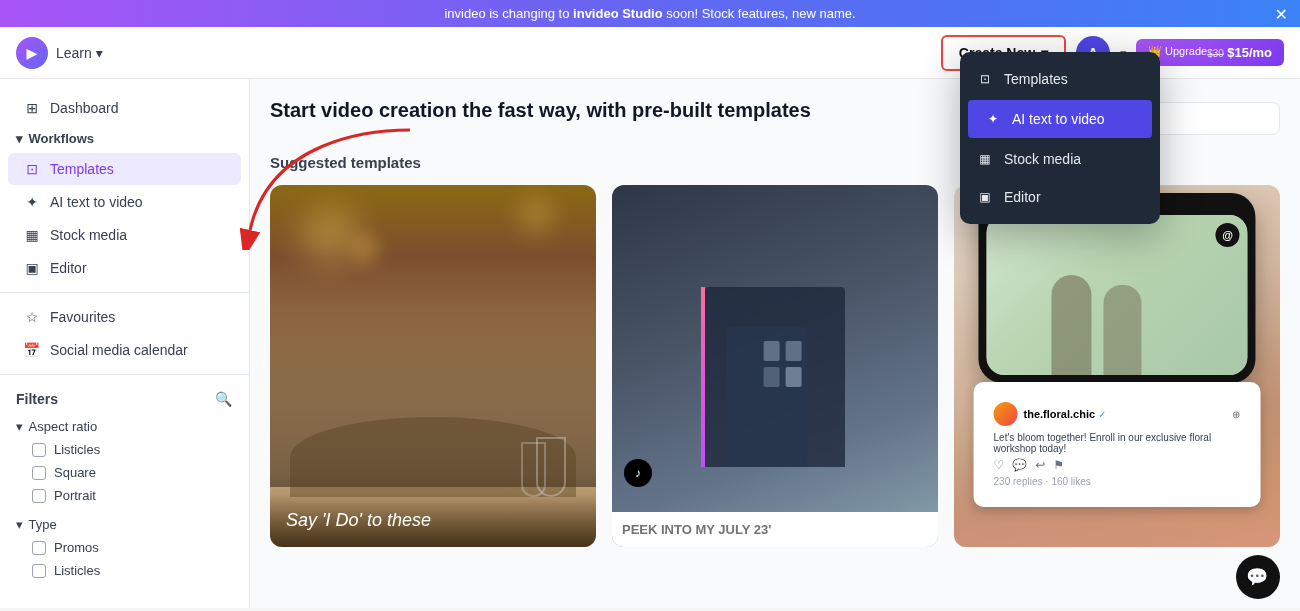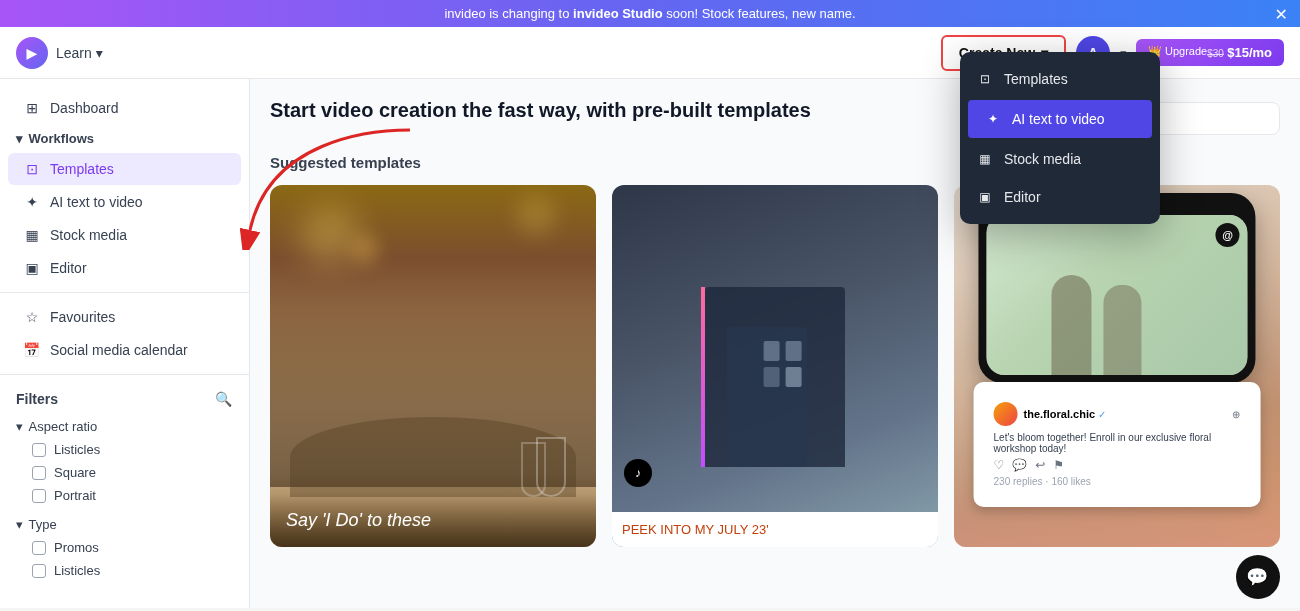--- a/index.html
+++ b/index.html
@@ -120,21 +120,21 @@
     .tiktok-badge {
       position: absolute; bottom: 60px; left: 12px;
       width: 28px; height: 28px; background: black; border-radius: 50%;
       display: flex; align-items: center; justify-content: center;
       color: white; font-size: 14px;
     }
     .property-text-overlay {
       position: absolute; bottom: 0; left: 0; right: 0;
       background: white; padding: 10px;
     }
-    .property-title { font-size: 13px; font-weight: 400; color: #c2410c; }
+    .property-title { font-size: 13px; font-weight: 700; color: #737373; }
     .phone-mockup {
       position: absolute; top: 8px; left: 50%; transform: translateX(-50%);
       width: 85%; background: #111; border-radius: 24px; padding: 8px;
       box-shadow: 0 8px 24px rgba(0,0,0,0.3);
     }
     .phone-screen { background: #b8c9b0; border-radius: 18px; overflow: hidden; min-height: 180px; }
     .phone-notch {
       width: 60px; height: 14px; background: #111; border-radius: 0 0 12px 12px;
       margin: 0 auto;
     }

